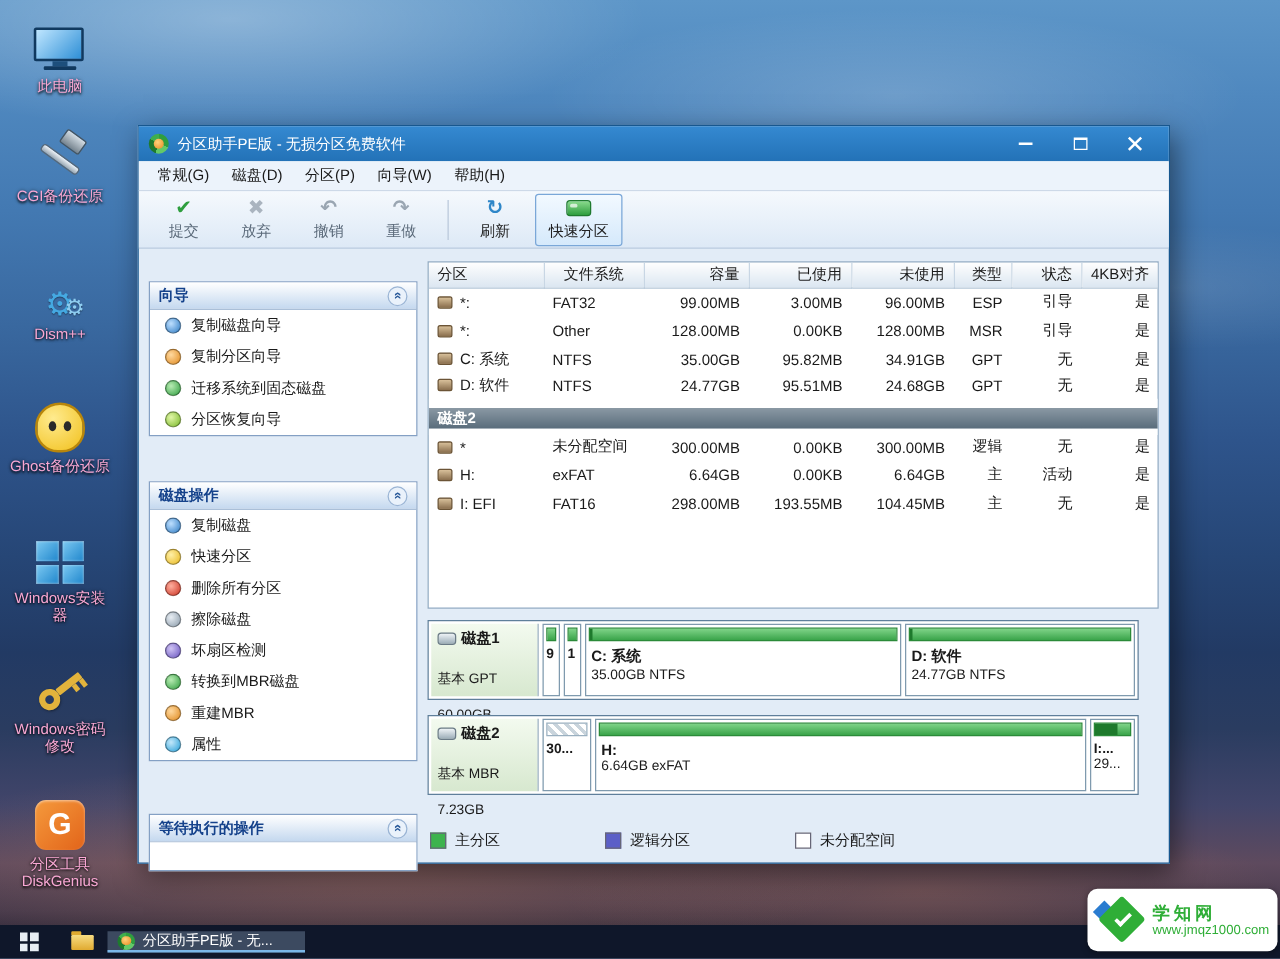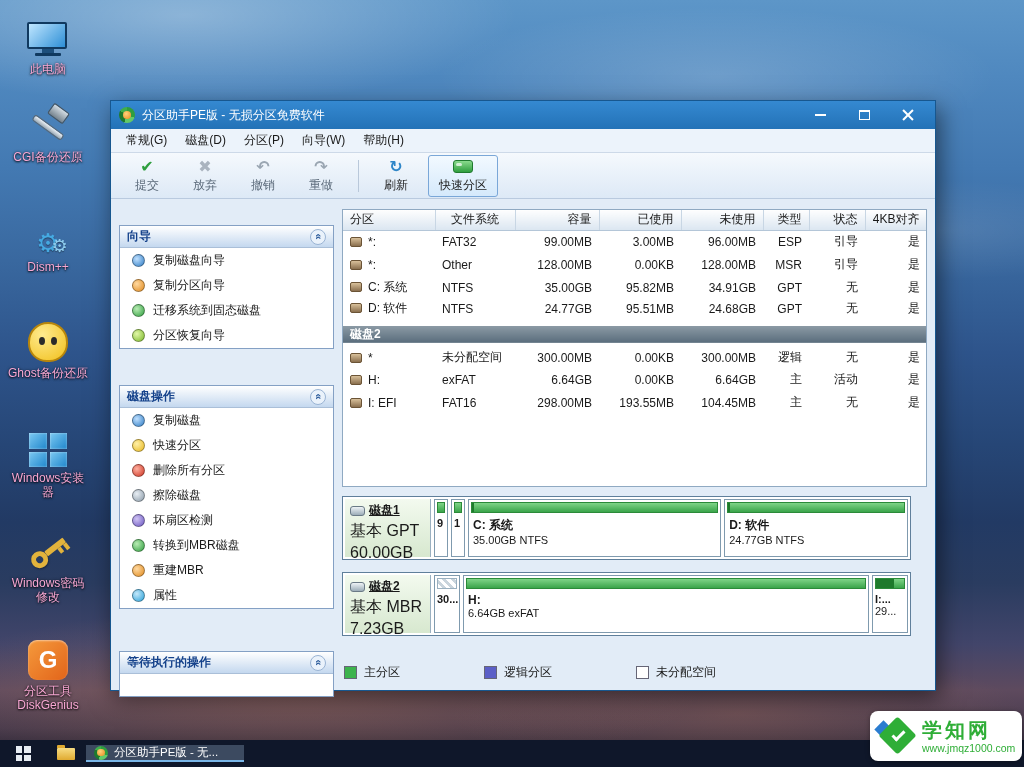--- a/index.html
+++ b/index.html
@@ -138,22 +138,22 @@
     color:#fff; font-weight:bold; border-top:7px solid #fff; border-bottom:5px solid #fff; }
   .pico { display:inline-block; width:12px; height:10px; margin-right:6px; border-radius:2px; vertical-align:-1px;
     background:linear-gradient(#d8c09a,#8a6f4e); border:1px solid #6b5436; }
 
   
   .diskmap { margin-top:9px; display:flex; flex-direction:column; gap:12px; padding-right:16px; }
   .diskrow { height:64px; background:#fff; border:1px solid #5f7f9b; display:flex; padding:2px; gap:3px; }
   .disklabel { width:86px; flex:none; padding:3px 5px; background:linear-gradient(#f3faef,#d7e8cf); border-right:1px solid #9ab0c0; cursor:pointer; }
   .dl-top { display:flex; align-items:center; gap:4px; }
   .dl-ico { width:15px; height:10px; border-radius:3px; background:linear-gradient(#eef3f6,#9cadb8); border:1px solid #6a7a86; }
-  .dl-name { font-weight:bold;text-decoration:underline; }
-  .dl-sub { font-size:16px; margin-top:2px; }
+  .dl-name { font-weight:bold; }
+  .dl-sub { font-size:11px; margin-top:16px; }
   .pblock { border:1px solid #7f9aae; background:#fff; display:flex; flex-direction:column; overflow:hidden; cursor:pointer; }
   .pbar { height:11px; margin:2px 2px 1px 2px; border:1px solid #2b8a39; background:linear-gradient(#7fd488,#3aa44a); position:relative; flex:none; }
   .pbar .used { position:absolute; left:0; top:0; bottom:0; background:#1e7a2c; }
   .pbar.hatch { border:1px solid #9ab0c0; background:repeating-linear-gradient(45deg,#ffffff 0 3px,#c9d4dc 3px 6px); }
   .ptxt { padding:3px 4px 0 4px; white-space:nowrap; overflow:hidden; }
   .ptxt .pl { font-weight:bold; }
   .ptxt .ps { font-size:11px; }
   .pblock.tiny .ptxt { padding:3px 2px 0 2px; font-size:11px; }
 
   .legend { margin-top:auto; display:flex; align-items:center; gap:84px; padding:2px 2px 3px 2px; }
@@ -174,21 +174,21 @@
   .tb-app { width:158px; display:flex; align-items:center; gap:6px; padding:0 8px; background:#3c4a60; border-bottom:2px solid #79b6e8; cursor:pointer; }
   .tb-app-label { color:#fff; font-size:11.5px; white-space:nowrap; overflow:hidden; }
 
   
   .watermark { position:absolute; right:2px; bottom:6px; width:152px; height:50px; background:#fff; border-radius:8px;
     display:flex; align-items:center; gap:8px; padding:4px 6px 4px 10px; box-shadow:0 1px 5px rgba(0,0,0,.35); z-index:9; }
   .wm-logo { width:34px; height:36px; position:relative; flex:none; }
   .wm-d-blue { position:absolute; left:-3px; top:5px; width:13px; height:13px; background:#2a7cd0; transform:rotate(45deg); }
   .wm-d-green { position:absolute; left:4px; top:4px; width:27px; height:27px; background:#2fae37; transform:rotate(45deg); border-radius:3px; }
   .wm-check { position:absolute; left:12px; top:13px; width:13px; height:7px; border-left:3px solid #fff; border-bottom:3px solid #fff; transform:rotate(-45deg); }
-  .wm-title { color:#2fae37; font-size:20px; font-weight:bold; letter-spacing:3px; line-height:1.15; }
+  .wm-title { color:#2fae37; font-size:14px; font-weight:bold; letter-spacing:3px; line-height:1.15; }
   .wm-url { color:#2fae37; font-size:10.5px; }
 </style>
 </head>
 <body>
 
 <div class="screen">
   <div class="wallpaper"></div>
 
   <div class="dicon" style="left:8px;top:12px">
     <div class="di-art">
@@ -524,21 +524,21 @@
 
           <div class="diskrow">
             <div class="disklabel">
               <div class="dl-top">
                   <span class="dl-ico"></span>
                   <span class="dl-name">磁盘2</span>
                 </div>
               <div class="dl-sub">基本 MBR</div>
               <div class="dl-sub">7.23GB</div>
             </div>
-            <div class="pblock tiny" style="width:26px;flex:none">
+            <div class="pblock tiny" style="width:39px;flex:none">
               <div class="pbar hatch"></div>
               <div class="ptxt"><span class="pl">30...</span></div>
             </div>
             <div class="pblock" style="flex:1">
               <div class="pbar"></div>
               <div class="ptxt">
                 <div class="pl">H:</div>
                 <div class="ps">6.64GB exFAT</div>
               </div>
             </div>

